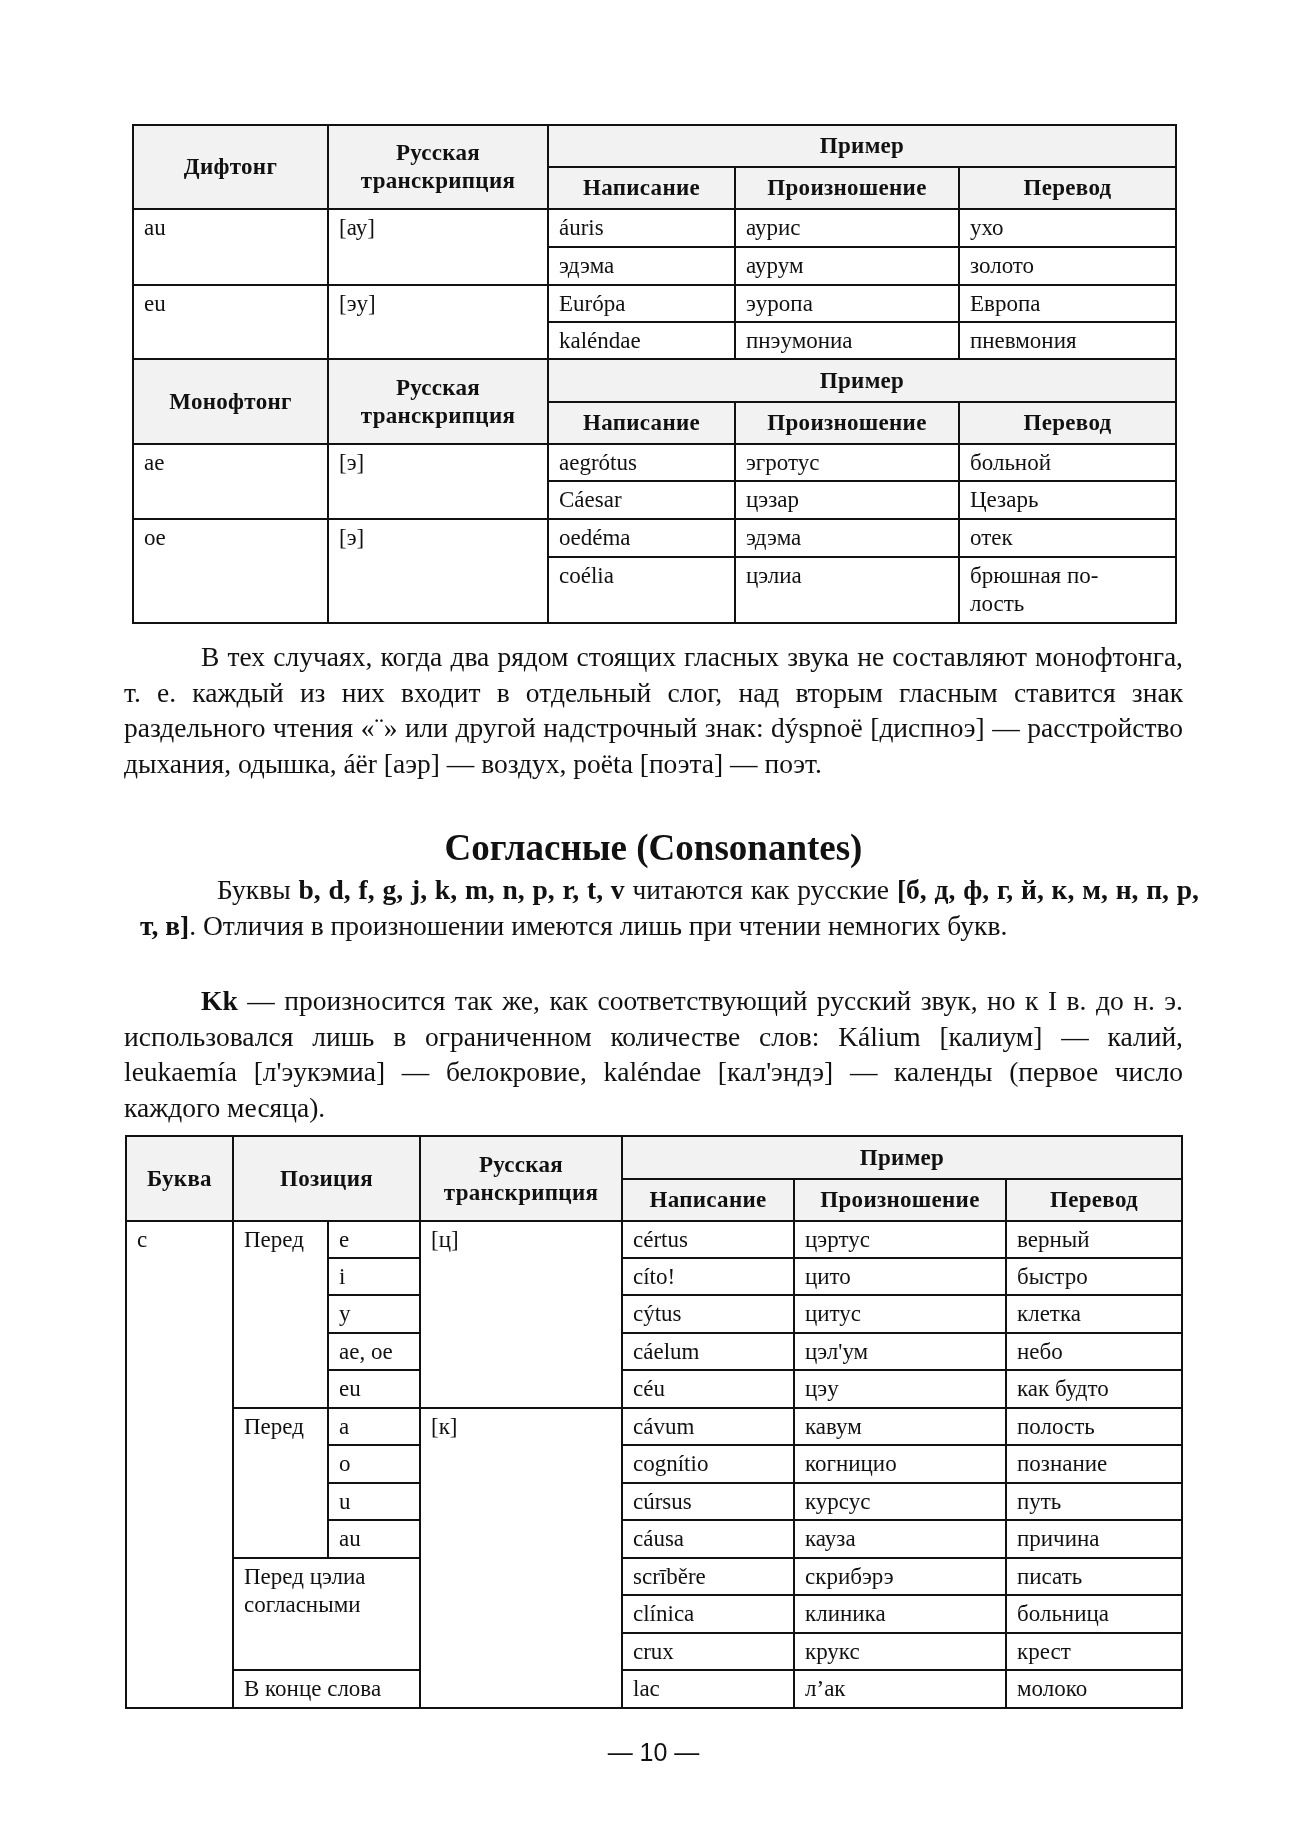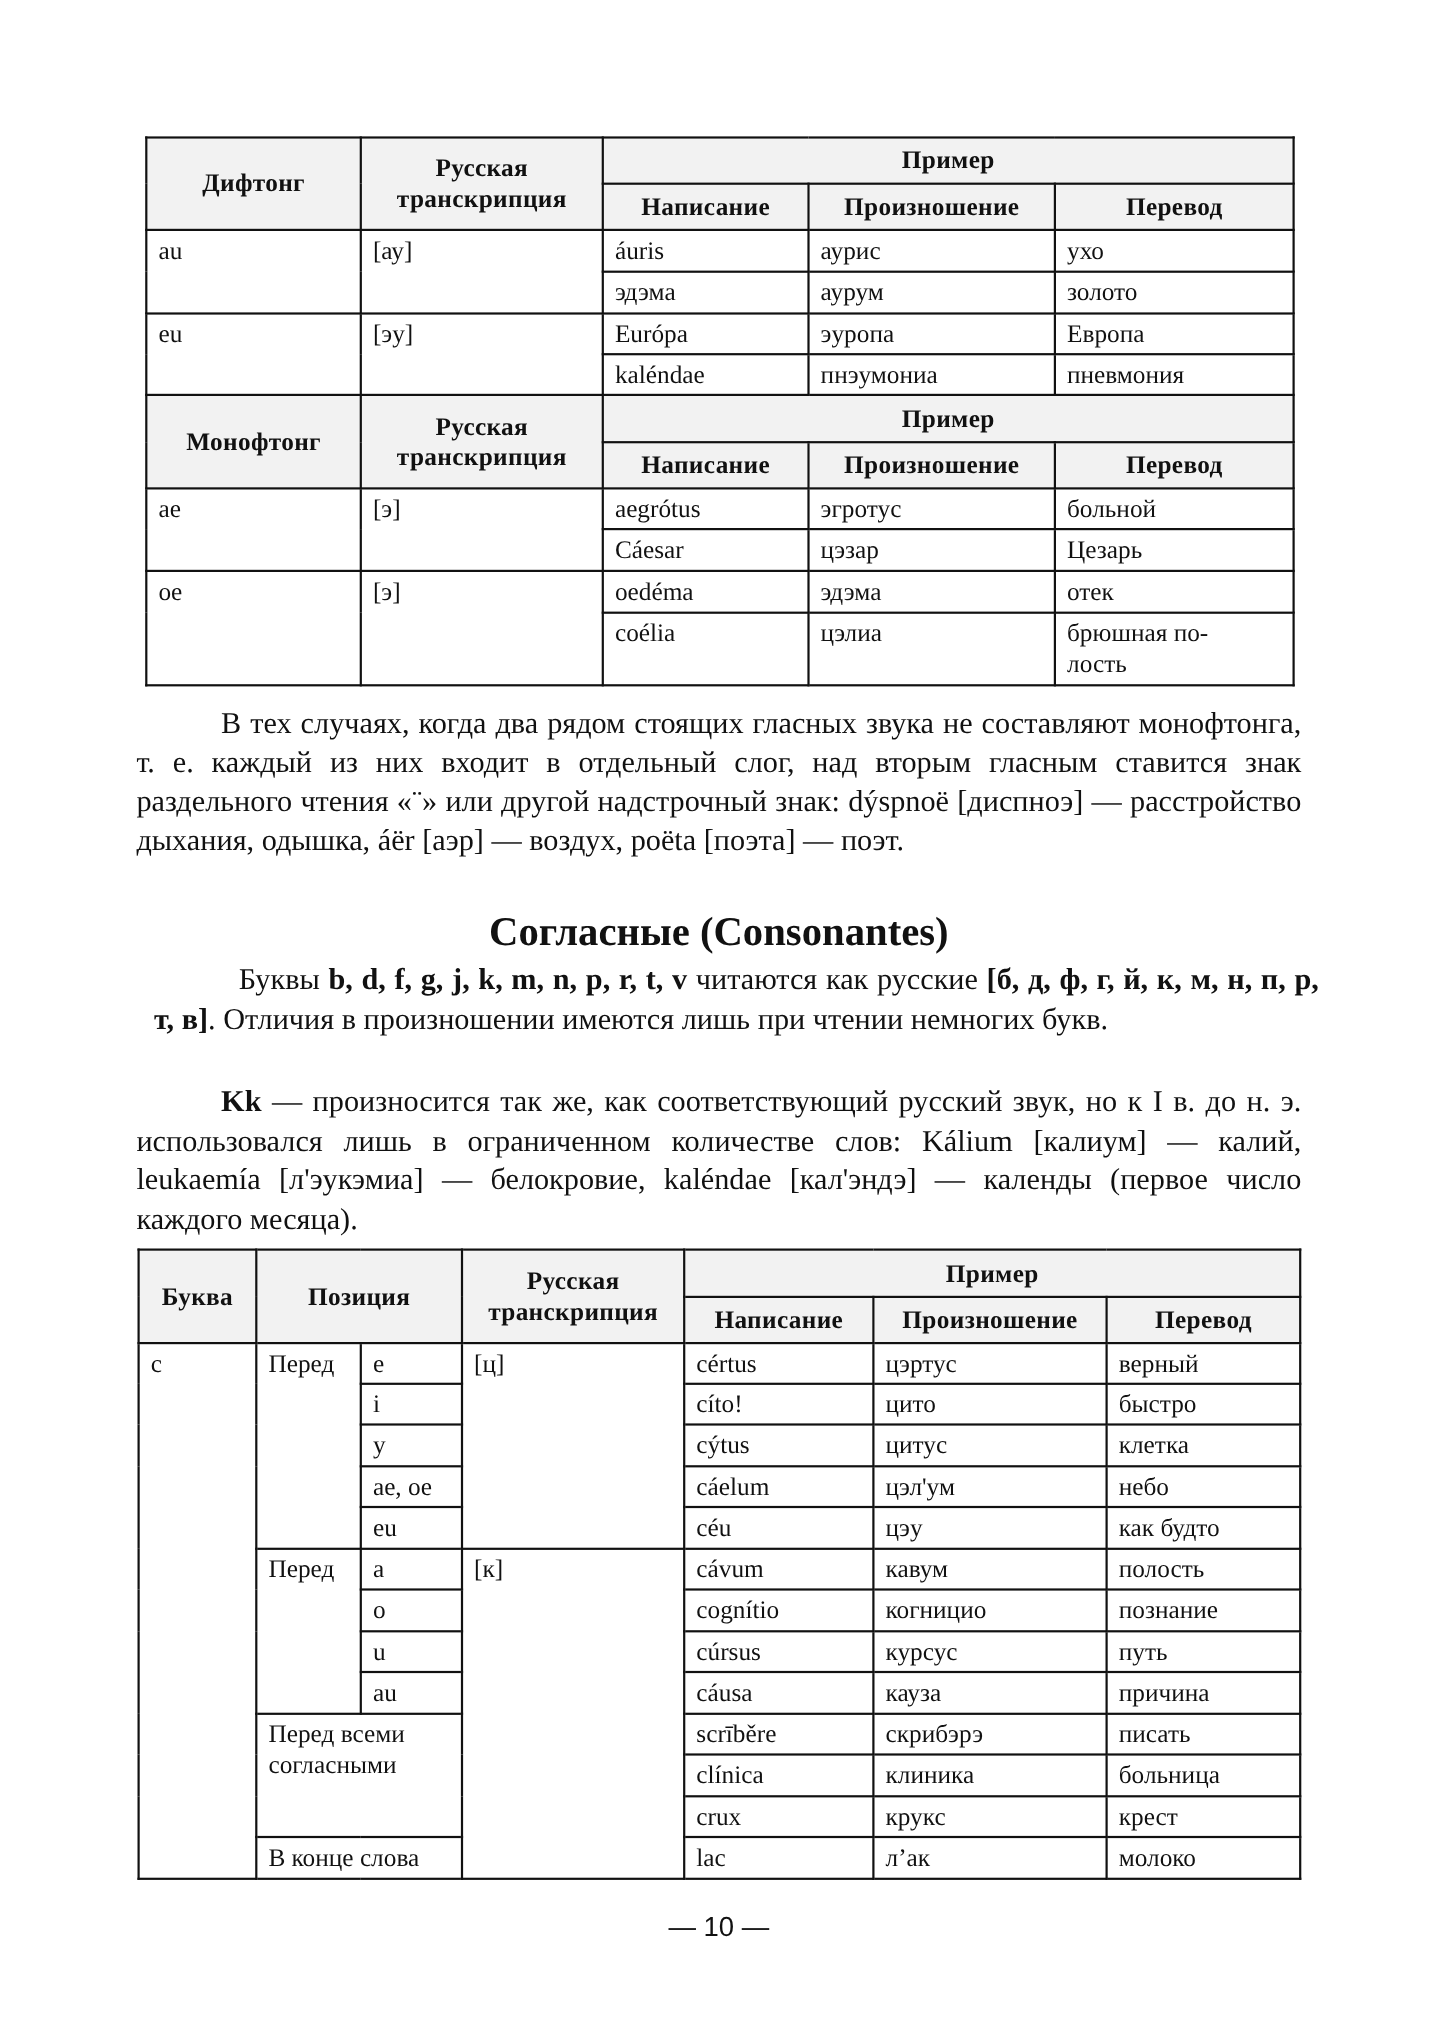--- a/index.html
+++ b/index.html
@@ -187,21 +187,21 @@
     <td>курсус</td>
     <td>путь</td>
   </tr>
   <tr style="height:38px">
     <td>au</td>
     <td>cáusa</td>
     <td>кауза</td>
     <td>причина</td>
   </tr>
   <tr style="height:37px">
-    <td rowspan="3" colspan="2">Перед всеми согласными</td>
+    <td rowspan="3" colspan="2">Перед цэлиа согласными</td>
     <td>scrīběre</td>
     <td>скрибэрэ</td>
     <td>писать</td>
   </tr>
   <tr style="height:38px">
     <td>clínica</td>
     <td>клиника</td>
     <td>больница</td>
   </tr>
   <tr style="height:37px">

